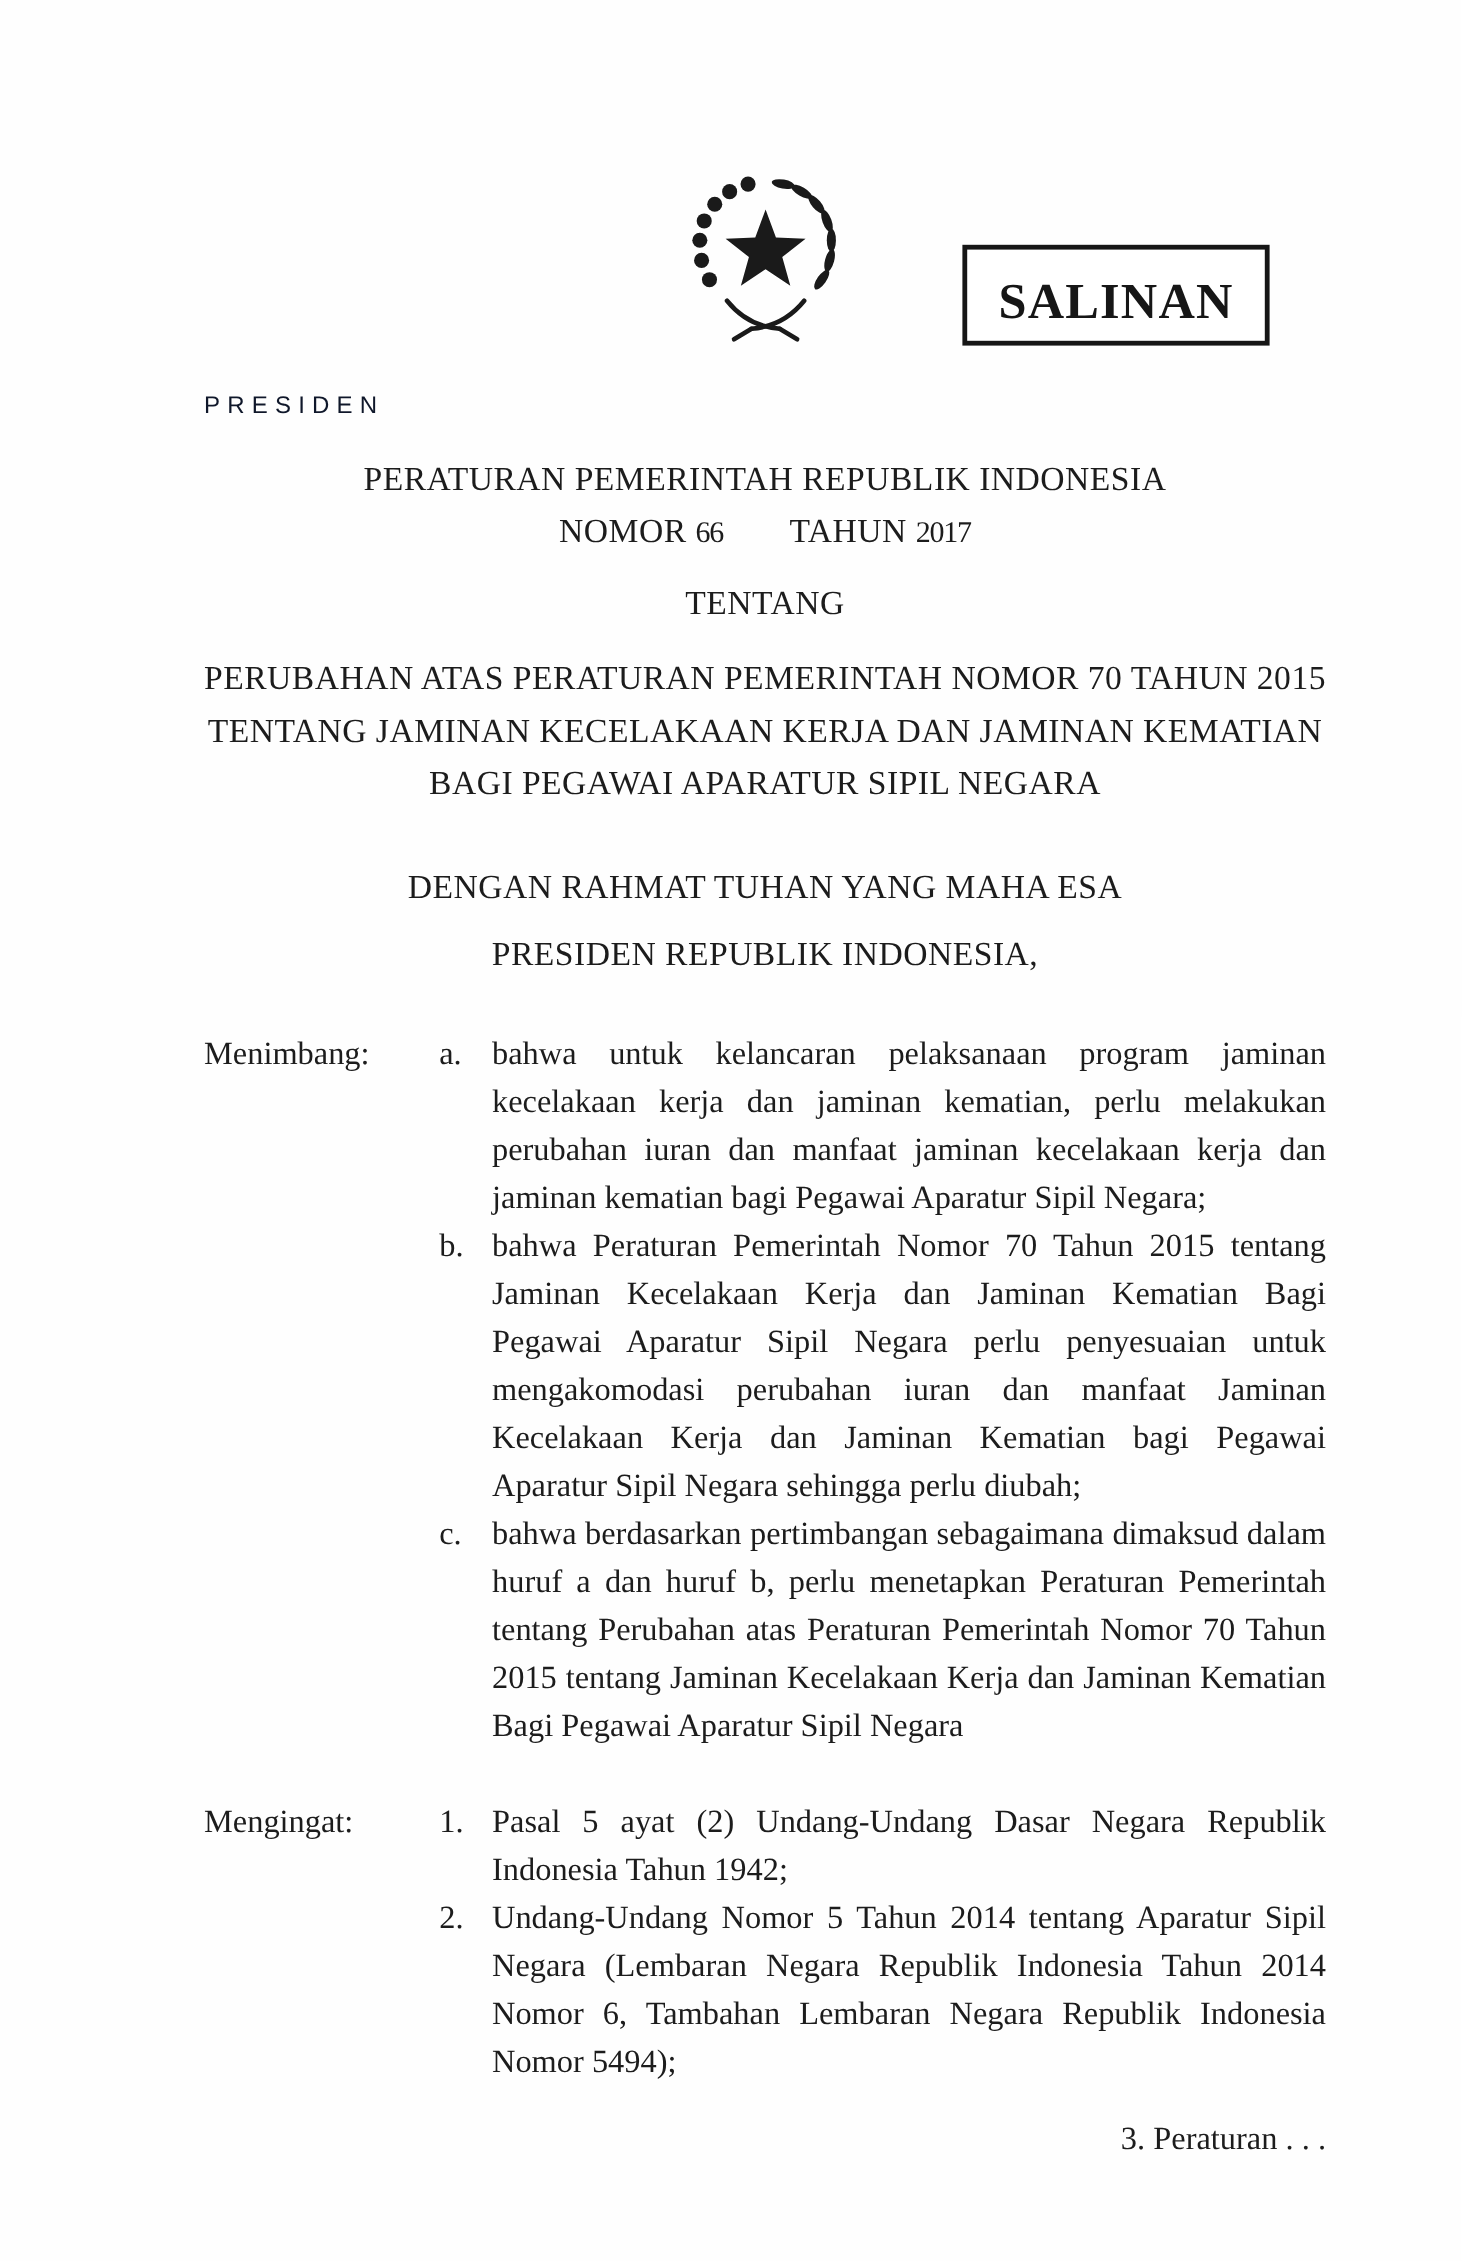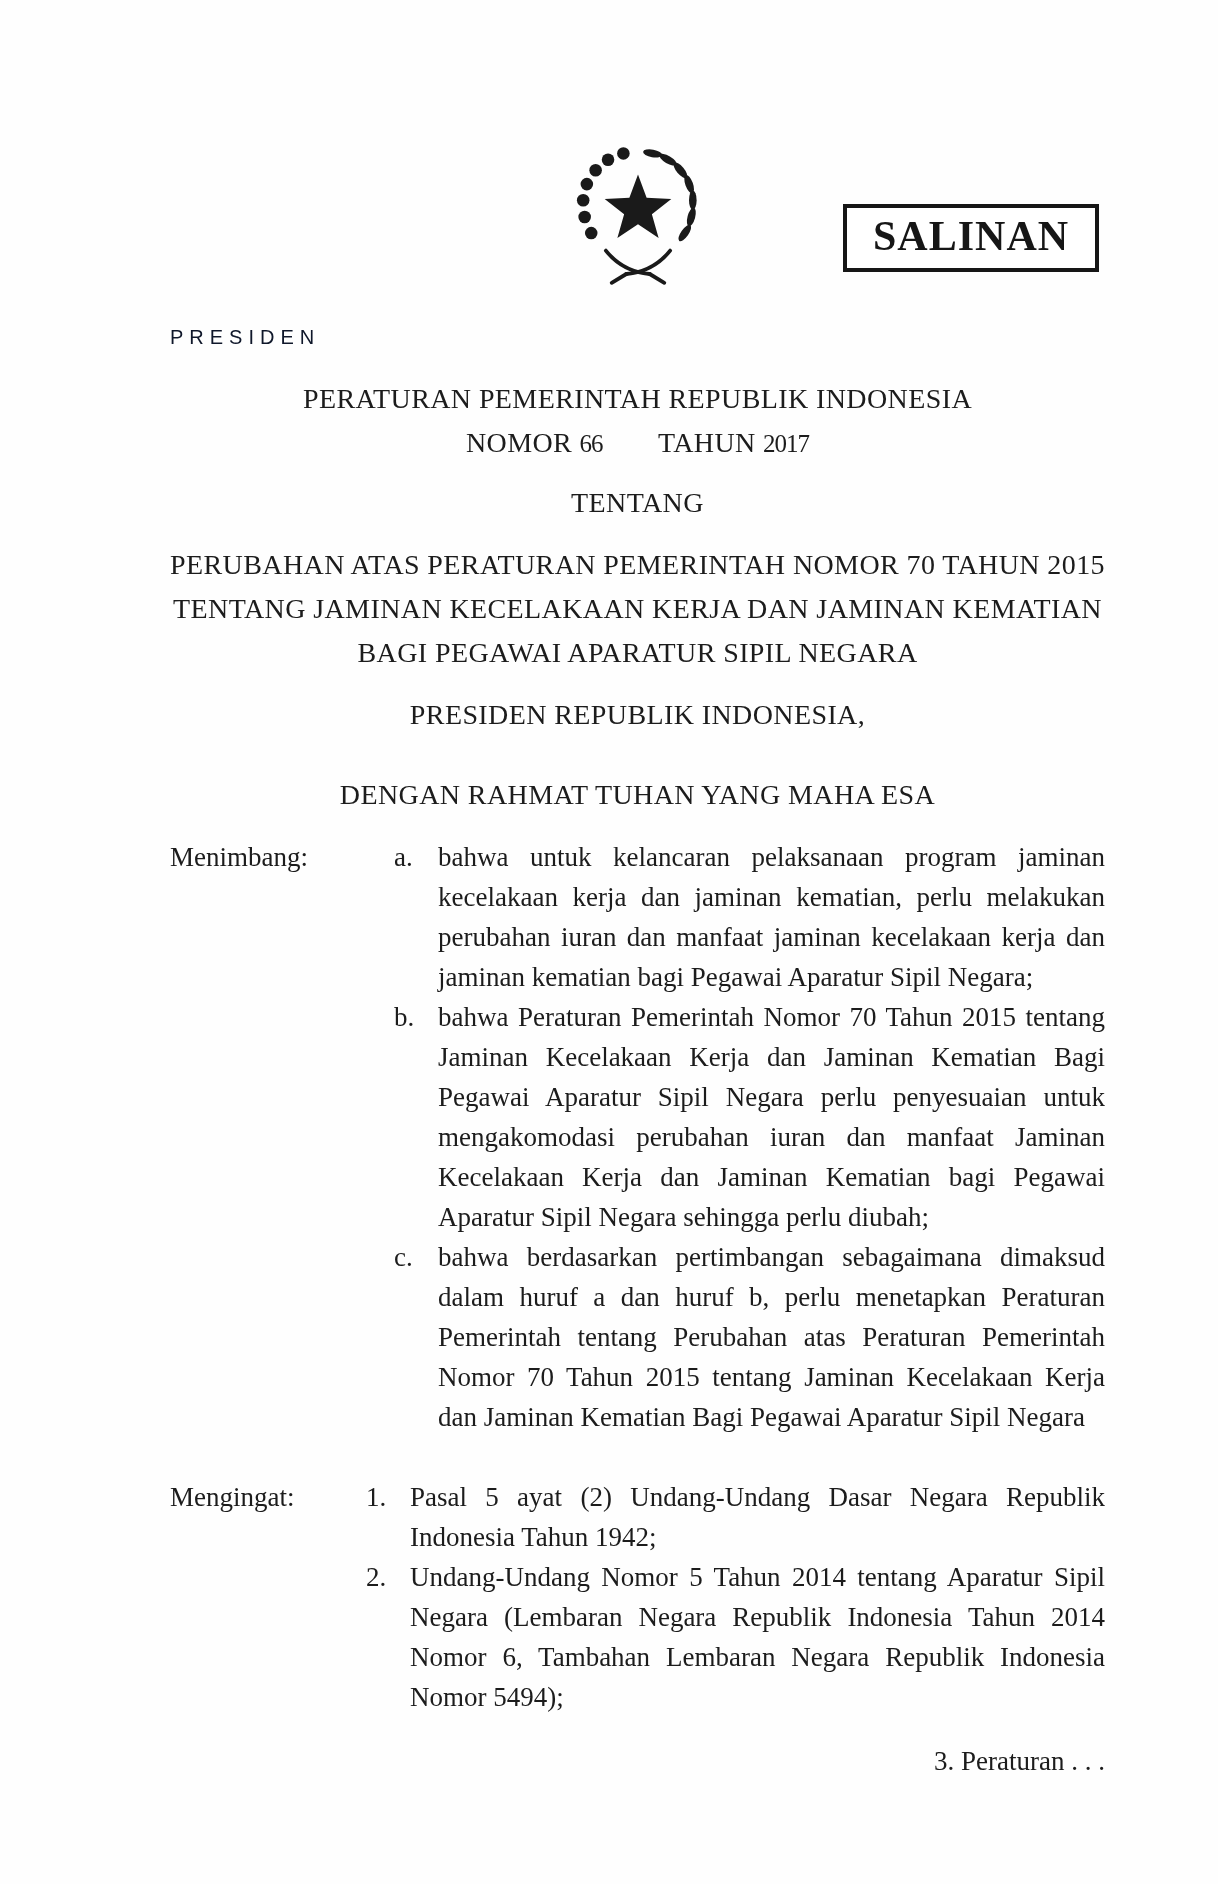--- a/index.html
+++ b/index.html
@@ -13,23 +13,23 @@
     color:#1c1c1c;
     overflow:hidden;
   }
   .content { width:935px; margin-left:170px; }
 
   
   .seal-wrap { padding-top:136px; text-align:center; }
   .seal { display:inline-block; }
   .stamp-box {
     position:absolute;
-    left:843px; top:204px;
+    left:802px; top:204px;
     border:4px solid #161616;
-    padding:4px 26px 8px 26px;
+    padding:20px 26px 8px 26px;
     font-size:42px;
     font-weight:700;
     letter-spacing:1px;
     color:#161616;
     background:#fff;
   }
 
   
   .letterhead { margin-top:24px; text-align:left; font-family:Liberation Sans, sans-serif; color:#0f172a; }
   .letterhead .lh1 { font-size:20px; letter-spacing:6px; }
@@ -46,21 +46,21 @@
   .h-invocation { margin-top:48px; }
   .h-authority { margin-top:24px; }
 
   
   .section {
     display:grid;
     grid-template-columns:196px 1fr;
     font-size:27px;
     line-height:40px;
   }
-  .section.menimbang { margin-top:26px;gap:28px; }
+  .section.menimbang { margin-top:46px; }
   .section.mengingat { margin-top:40px; }
   .section-label { text-align:left; }
   .items { }
   .item { display:flex; }
   .item .marker { width:44px; flex:none; }
   .item .item-text { flex:1; text-align:justify; }
 
   .catchword { margin-top:24px; text-align:right; font-size:27px; line-height:40px; }
 </style>
 </head>
@@ -112,23 +112,23 @@
       <span>NOMOR</span>
       <span class="stamp-num">66</span>
       <span class="tahun-gap">TAHUN</span>
       <span class="stamp-num">2017</span>
     </div>
 
     <div class="heading h-tentang">TENTANG</div>
 
     <div class="heading h-subject">PERUBAHAN ATAS PERATURAN PEMERINTAH NOMOR 70 TAHUN 2015 TENTANG JAMINAN KECELAKAAN KERJA DAN JAMINAN KEMATIAN BAGI PEGAWAI APARATUR SIPIL NEGARA</div>
 
+    <div class="heading h-invocation">DENGAN RAHMAT TUHAN YANG MAHA ESA</div>
+
     <div class="heading h-authority">PRESIDEN REPUBLIK INDONESIA,</div>
-
-    <div class="heading h-invocation">DENGAN RAHMAT TUHAN YANG MAHA ESA</div>
 
     <div class="section menimbang">
       <div class="section-label">Menimbang:</div>
       <div class="items">
         <div class="item">
           <span class="marker">a.</span>
           <span class="item-text">bahwa untuk kelancaran pelaksanaan program jaminan kecelakaan kerja dan jaminan kematian, perlu melakukan perubahan iuran dan manfaat jaminan kecelakaan kerja dan jaminan kematian bagi Pegawai Aparatur Sipil Negara;</span>
         </div>
         <div class="item">
           <span class="marker">b.</span>

